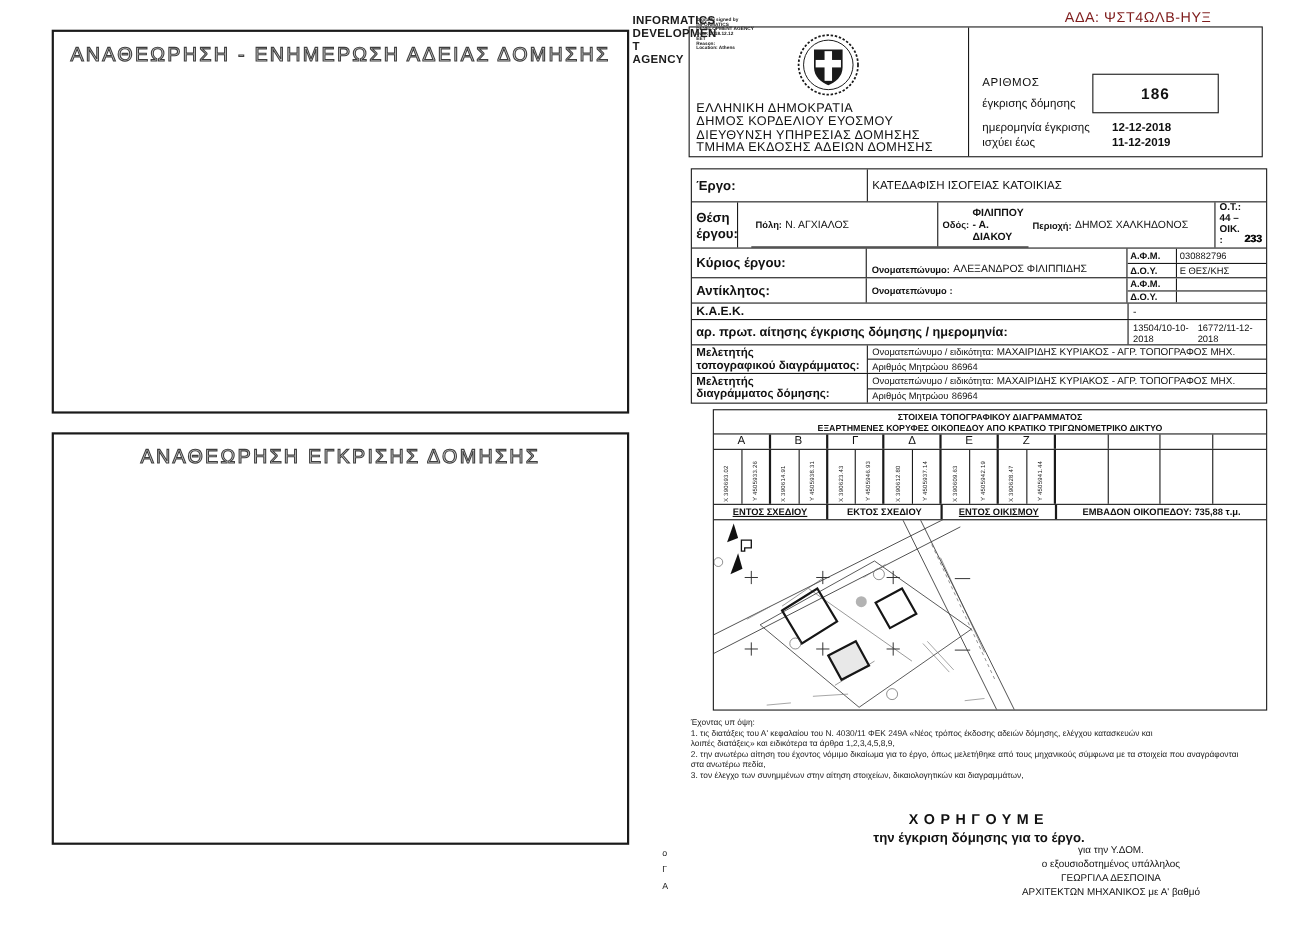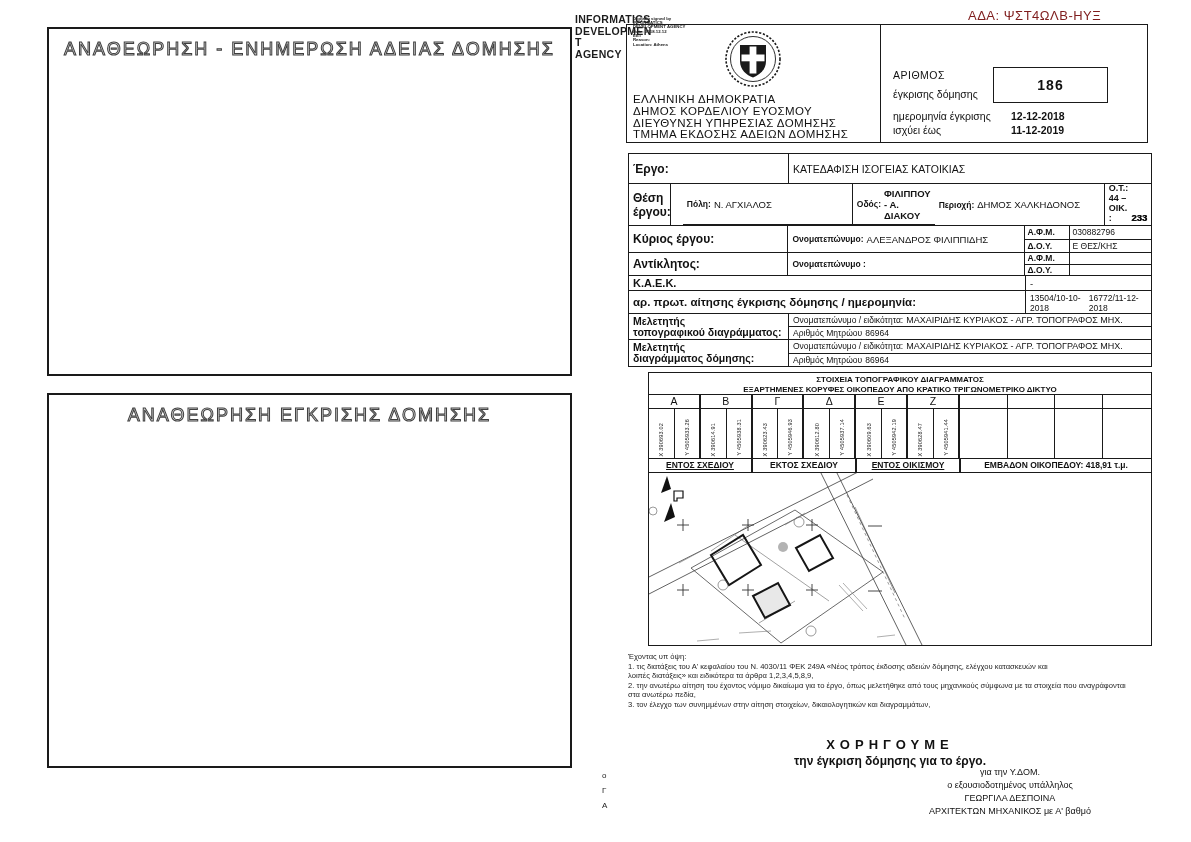--- a/index.html
+++ b/index.html
@@ -182,21 +182,21 @@
           <span class="val bold233">233</span>
         </div>
       </div>
     </div>
   </div>
 
   <div class="drow" style="height:27px;">
     <div class="dcell lblcol">
         <span>Κύριος έργου:</span>
       </div>
-    <div class="dcell" style="width:237px; display:flex; align-items:center; gap:3px;">
+    <div class="dcell" style="width:237px; display:flex; align-items:flex-end; gap:3px;">
       <span class="sublbl">Ονοματεπώνυμο:</span>
       <span class="val">ΑΛΕΞΑΝΔΡΟΣ ΦΙΛΙΠΠΙΔΗΣ</span>
     </div>
     <div class="dcell minitab">
       <div class="minirow">
         <div class="minilbl">Α.Φ.Μ.</div>
         <div class="minival">030882796</div>
       </div>
       <div class="minirow">
         <div class="minilbl">Δ.Ο.Υ.</div>
@@ -337,21 +337,21 @@
     <div class="wide50"></div>
     <div class="wide50"></div>
   </div>
 
   <div class="zones-row">
     <div class="zone-cell u">ΕΝΤΟΣ ΣΧΕΔΙΟΥ</div>
     <div class="zone-cell">ΕΚΤΟΣ ΣΧΕΔΙΟΥ</div>
     <div class="zone-cell u">ΕΝΤΟΣ ΟΙΚΙΣΜΟΥ</div>
     <div class="area-cell">
       <span>ΕΜΒΑΔΟΝ ΟΙΚΟΠΕΔΟΥ:</span>
-      <span>418,91 τ.μ.</span>
+      <span>735,88 τ.μ.</span>
     </div>
   </div>
 
   <div class="plan-area">
     <svg width="502" height="172" viewBox="0 0 502 172">
 
       <g stroke="#3a3a3a" fill="none" stroke-width="0.8">
         <line x1="-2" y1="105" x2="215" y2="-4"></line>
         <line x1="-2" y1="122" x2="224" y2="6"></line>
         <line x1="170" y1="-4" x2="258" y2="174"></line>

